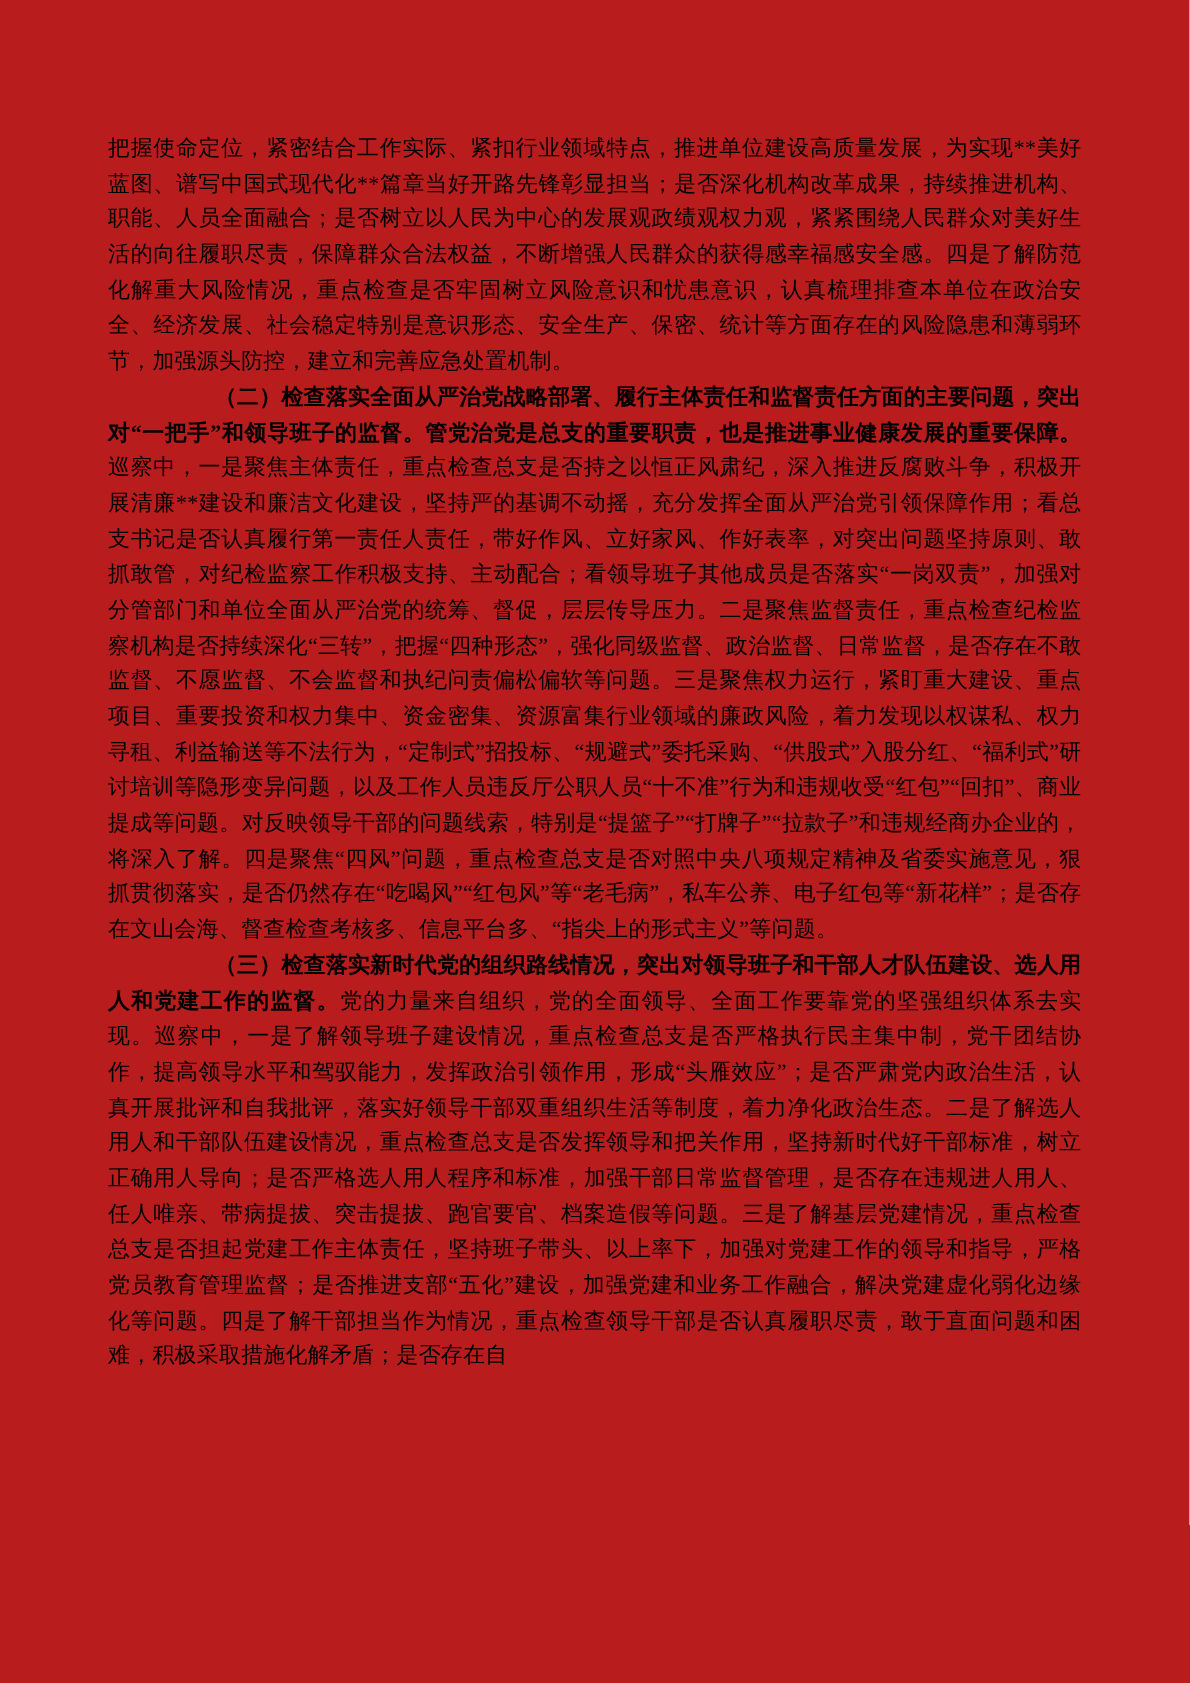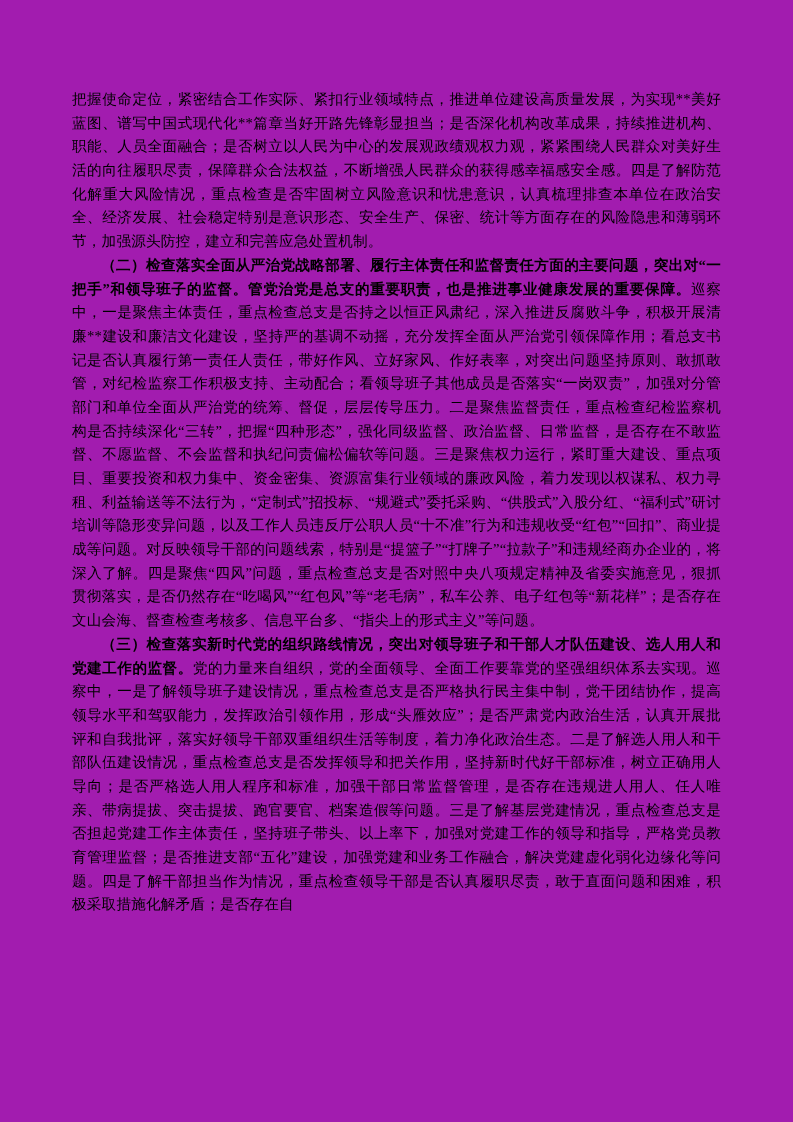--- a/index.html
+++ b/index.html
@@ -12,39 +12,40 @@
     height: 1122px;
     font-family: "Liberation Serif", "DejaVu Serif", serif;
     color: #000000;
   }
   .page {
     position: relative;
     width: 793px;
     height: 1122px;
     box-sizing: border-box;
     padding: 88px 72px 60px 72px;
-    background: #a21caf;
+    background: #b91c1c;
   }
   .doc-body {
     font-size: 14.6px;
     line-height: 1.62;
     text-align: justify;
     text-justify: inter-ideograph;
     letter-spacing: 0.2px;
   }
   p.para {
     margin: 0 0 0.05em 0;
     text-indent: 0;
   }
   p.indent {
     text-indent: 2em;
   }
   
   .heading-run {
     font-weight: bold;
+    margin-left: 42px;
   }
 </style>
 </head>
 <body>
 
 <div class="page">
   <div class="doc-body">
 
     <p class="para">
       <span>把握使命定位，紧密结合工作实际、紧扣行业领域特点，推进单位建设高质量发展，为实现**美好蓝图、谱写中国式现代化**篇章当好开路先锋彰显担当；是否深化机构改革成果，持续推进机构、职能、人员全面融合；是否树立以人民为中心的发展观政绩观权力观，紧紧围绕人民群众对美好生活的向往履职尽责，保障群众合法权益，不断增强人民群众的获得感幸福感安全感。四是了解防范化解重大风险情况，重点检查是否牢固树立风险意识和忧患意识，认真梳理排查本单位在政治安全、经济发展、社会稳定特别是意识形态、安全生产、保密、统计等方面存在的风险隐患和薄弱环节，加强源头防控，建立和完善应急处置机制。</span>

